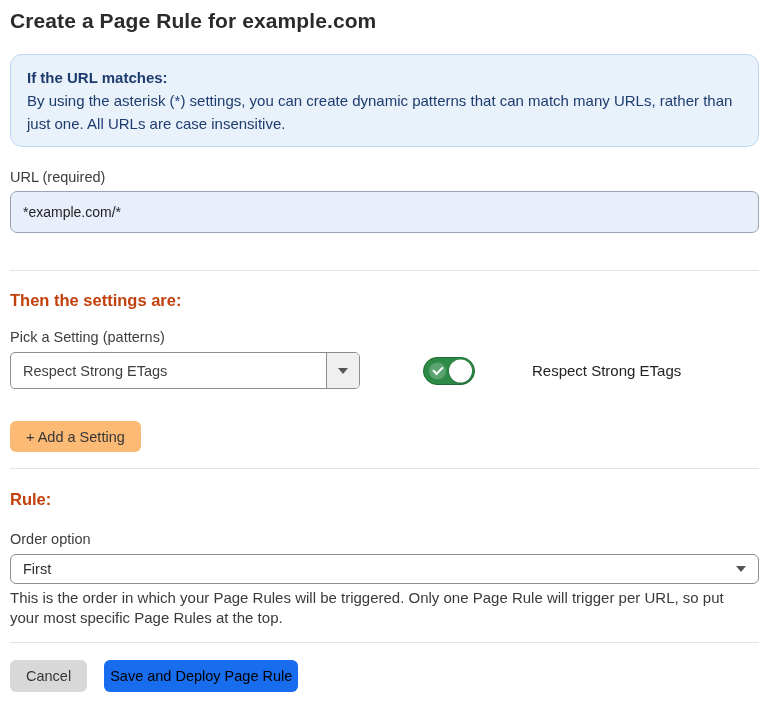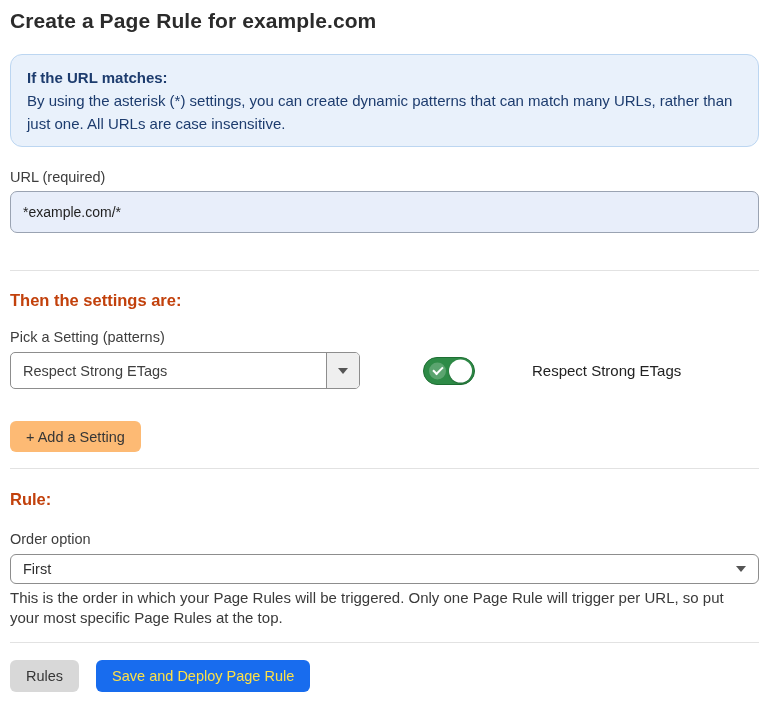--- a/index.html
+++ b/index.html
@@ -183,21 +183,21 @@
     color: #3a3a3a;
     max-width: 745px;
   }
   .actions-row {
     margin-top: 17px;
     display: flex;
     align-items: center;
   }
   .cancel-btn { margin-right: 17px; }
   .save-draft-btn { margin-right: 7px; }
-  .primary-btn { color: #fde047; padding: 0 16px; }
+  .primary-btn { color: #000000; padding: 0 6px; }
 </style>
 </head>
 <body>
 
 
 
 <h1 class="page-title">Create a Page Rule for example.com</h1>
 
 <div class="info-box" style="background-color: rgb(233, 241, 251); border-color: rgb(188, 214, 241); color: rgb(29, 60, 110);">
   <div class="info-heading">If the URL matches:</div>
@@ -238,18 +238,18 @@
 <div class="order-select">
   <div class="select-value">First</div>
   <span class="tri-down"></span>
 </div>
 
 <div class="help-text">This is the order in which your Page Rules will be triggered. Only one Page Rule will trigger per URL, so put your most specific Page Rules at the top.</div>
 
 <hr class="divider divider-3">
 
 <div class="actions-row">
-  <button class="btn cancel-btn" style="background-color: rgb(216, 216, 216);">Rules</button>
+  <button class="btn cancel-btn" style="background-color: rgb(216, 216, 216);">Cancel</button>
   <button class="btn primary-btn" style="background-color: rgb(24, 108, 238);">Save and Deploy Page Rule</button>
 </div>
 
 
 
 
 </body></html>

